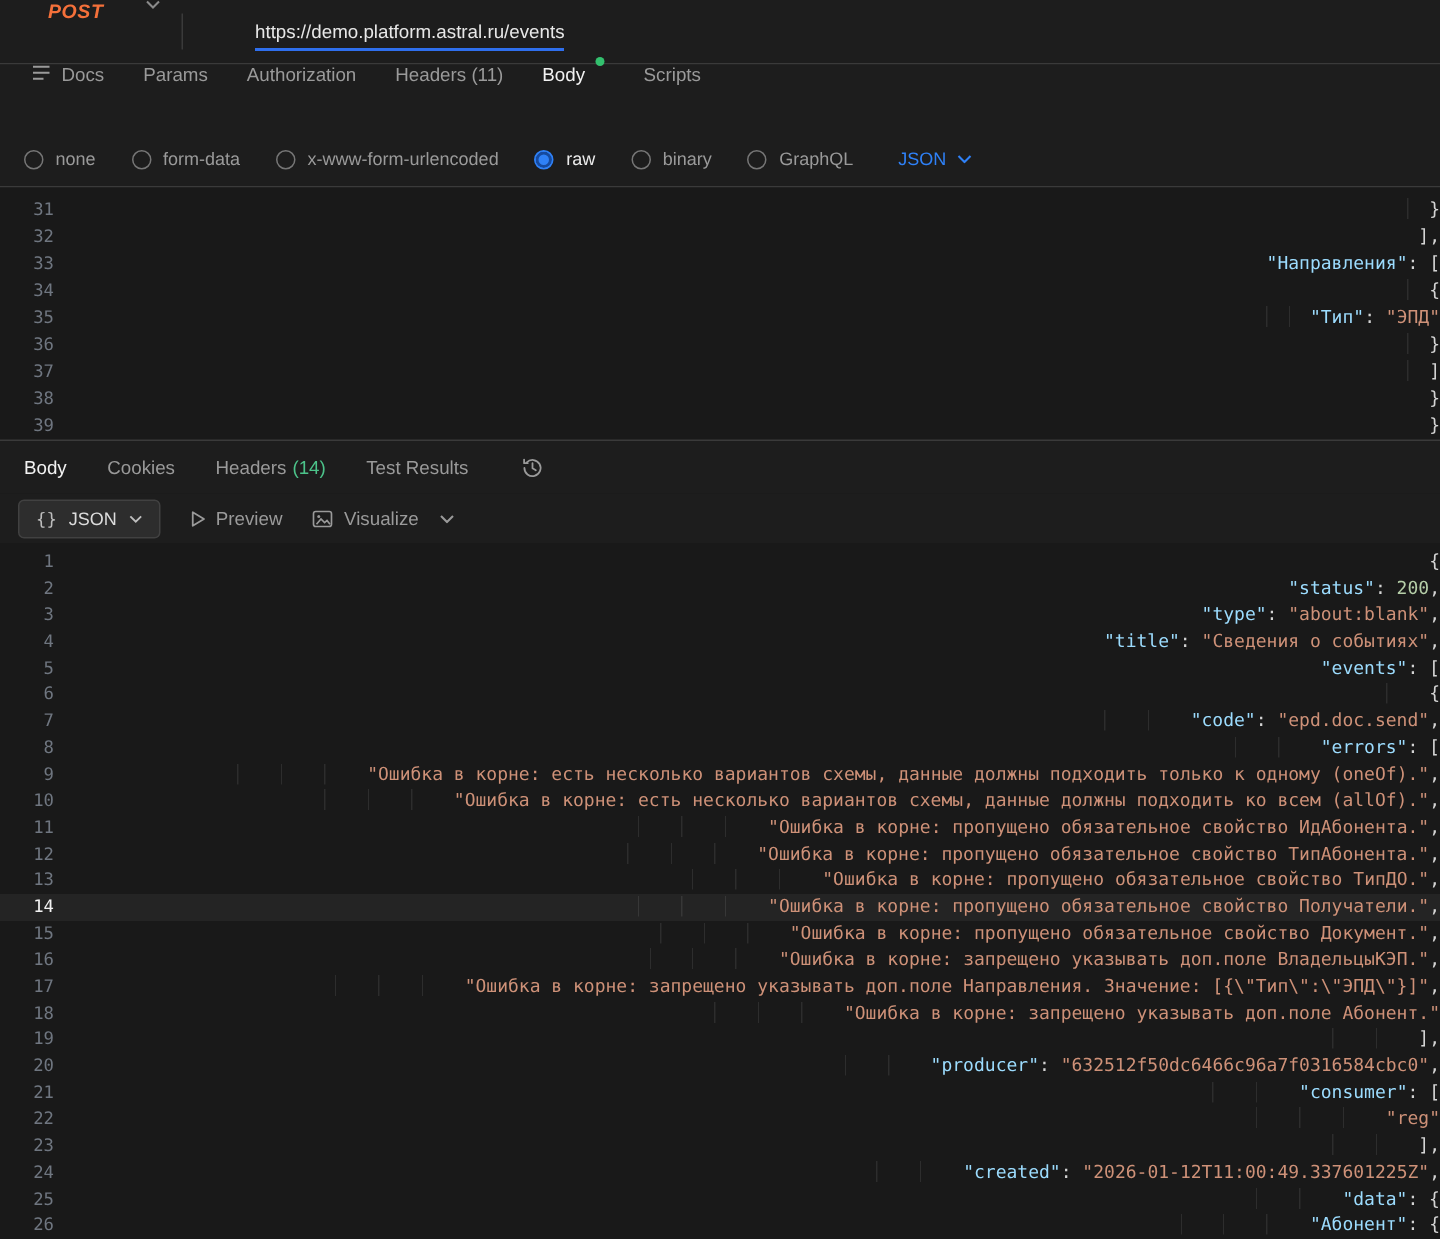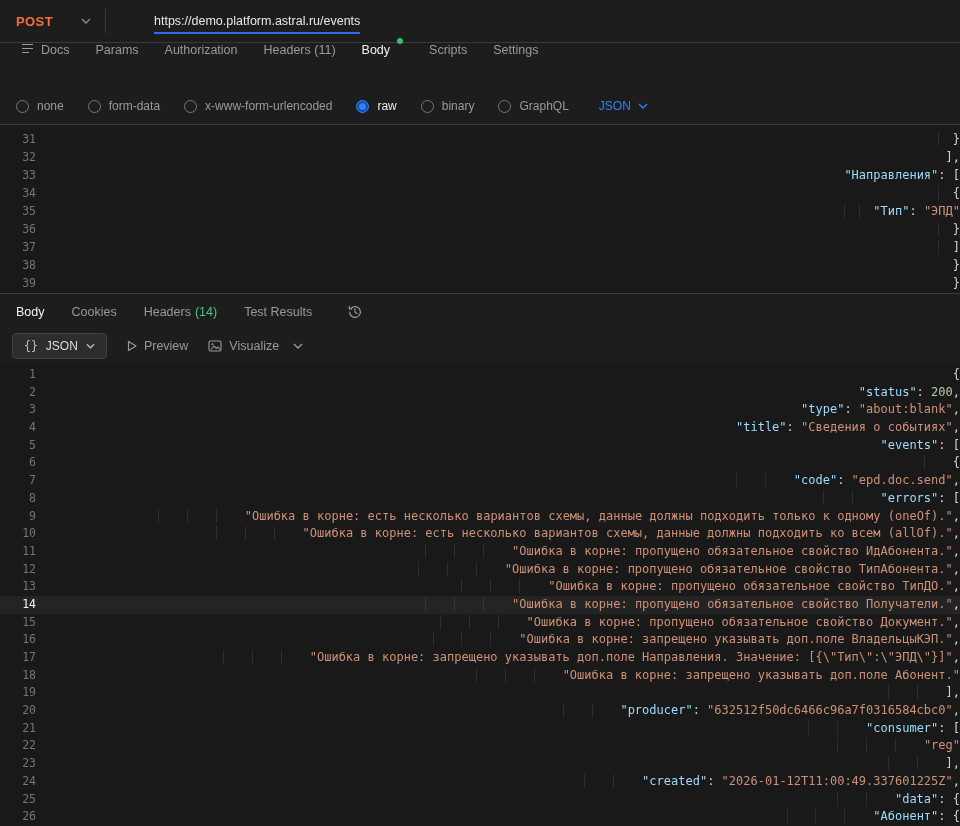--- a/index.html
+++ b/index.html
@@ -8,21 +8,21 @@
     background:#191919;
     font-family:"Liberation Sans", sans-serif;
     color:#cccccc;
     font-size:12.5px;
     -webkit-font-smoothing:antialiased;
   }
   .chrome { background:#1d1d1d; }
 
   
   .topbar { height:43px; display:flex; align-items:center; border-bottom:1px solid #3a3a3a; }
-  .method-sel { display:flex; align-items:center; gap:28px; padding:0 14px 0 16px; height:100%; cursor:pointer; }
+  .method-sel { display:flex; gap:28px; padding:0 14px 0 32px; height:100%; cursor:pointer;font-style:italic; }
   .method-label { color:#f4703a; font-weight:bold; font-size:13px; letter-spacing:.4px; }
   .vsep { width:1px; height:24px; background:#3a3a3a; }
   .url-wrap { margin-left:16px;padding-left:32px; }
   .url-text { color:#e8e8e8; font-size:12.5px; padding-bottom:4px; border-bottom:2px solid #2f6fed; }
 
   
   .reqtabs { height:45px; display:flex; align-items:center; padding:0 8px; }
   .rtab { height:100%; display:flex; align-items:flex-start; gap:7px; padding:0 13px; color:#9a9a9a; cursor:pointer; white-space:nowrap; }
   .rtab.active { color:#f2f2f2; }
   .dot { width:6px; height:6px; border-radius:50%; background:#33c06e; transform:translateY(-5px); }
@@ -106,23 +106,20 @@
     </div>
   <div class="rtab">
       <span>Headers (11)</span>
     </div>
   <div class="rtab active">
     <span>Body</span>
     <span class="dot"></span>
   </div>
   <div class="rtab">
       <span>Scripts</span>
-    </div>
-  <div class="rtab">
-      <span>Settings</span>
     </div>
 </nav>
 
 <div class="bodytype chrome">
   <div class="radio">
     <span class="rc"></span>
     <span>none</span>
   </div>
   <div class="radio">
     <span class="rc"></span>

